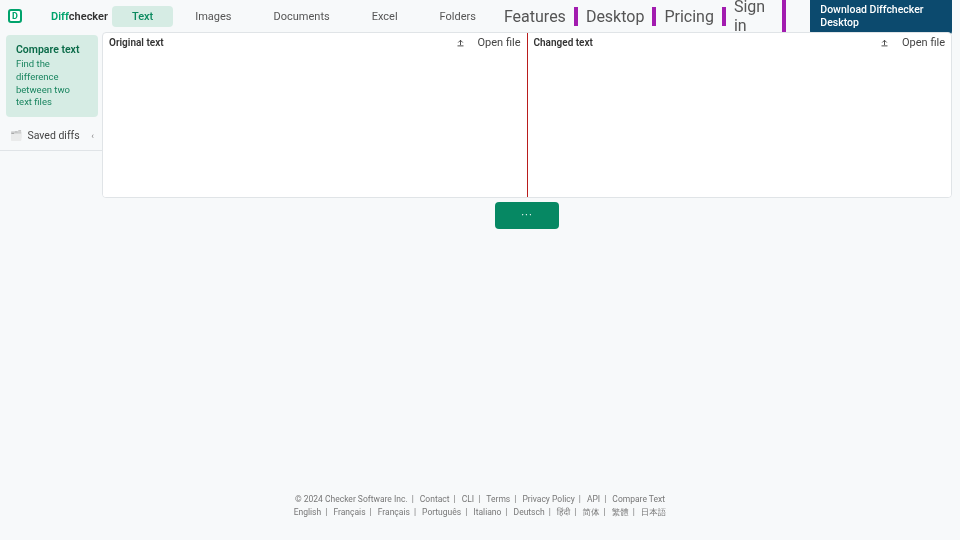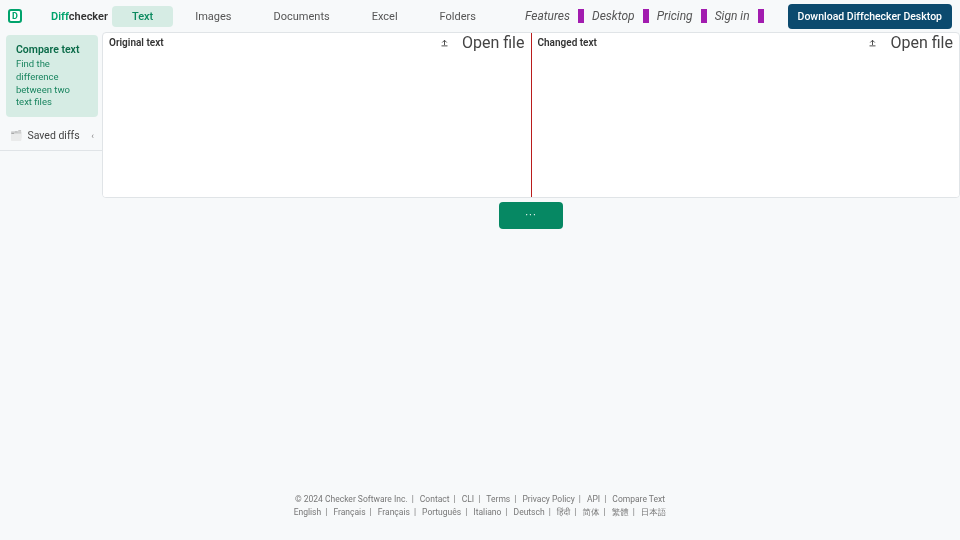--- a/index.html
+++ b/index.html
@@ -53,26 +53,25 @@
   cursor: pointer;
 }
 .nav-tab.active {
   background: #d6ece4;
   color: #0b8a5f;
   font-weight: 500;
 }
 .header-spacer { flex: 1; }
 .header-right { display: flex; align-items: center; gap: 0; }
 .header-link {
-  font-size: 12px;
+  font-size: 16px;
   color: #555;
   padding: 0 8px;
   cursor: pointer;
-  border-right: 6px solid #a21caf;
-  font-style: italic;
+  border-right: 4px solid #a21caf;
 }
 .header-link:last-of-type { border-right: none; }
 .download-btn {
   background: #0c4a6e;
   color: #fff;
   font-size: 10.5px;
   font-weight: 500;
   padding: 6px 10px;
   border-radius: 4px;
   margin-left: 24px;
@@ -126,21 +125,21 @@
   right: 8px;
   font-size: 9px;
   color: #888;
 }
 
 
 .main {
   flex: 1;
   display: flex;
   flex-direction: column;
-  padding-right: 0;
+  padding-right: 8px;
 }
 .panes {
   display: flex;
   border: 1px solid #e0e4e7;
   border-radius: 4px;
   background: #fff;
   height: 166px;
   overflow: hidden;
 }
 .pane {
@@ -158,21 +157,21 @@
   padding: 0 6px;
   font-size: 10px;
 }
 .pane-title { font-weight: 600; color: #333; }
 .open-file {
   display: flex;
   align-items: center;
   gap: 13px;
   color: #444;
   cursor: pointer;
-  font-size: 16px;
+  font-size: 11px;
 }
 .open-file svg { width: 9px; height: 9px; }
 .pane-body {
   flex: 1;
   background: #fff;
 }
 
 
 .compare-wrap {
   display: flex;

